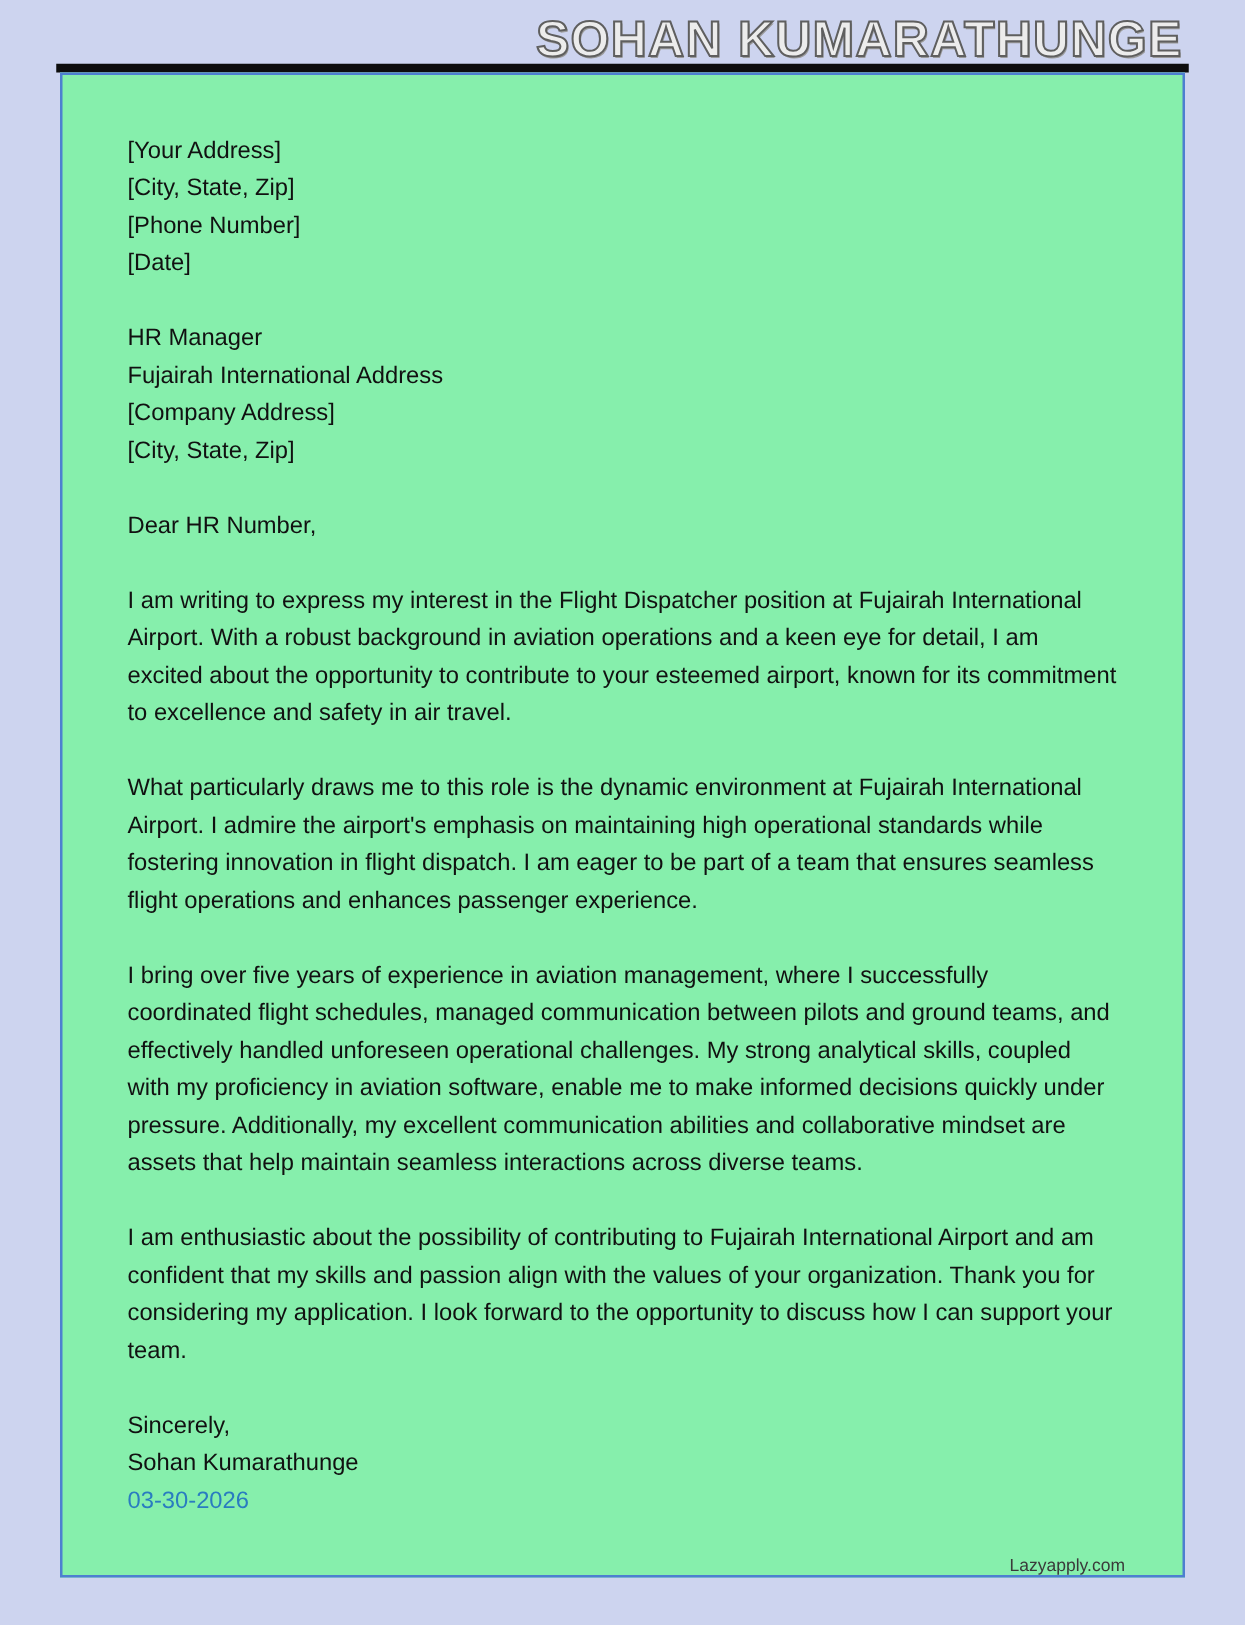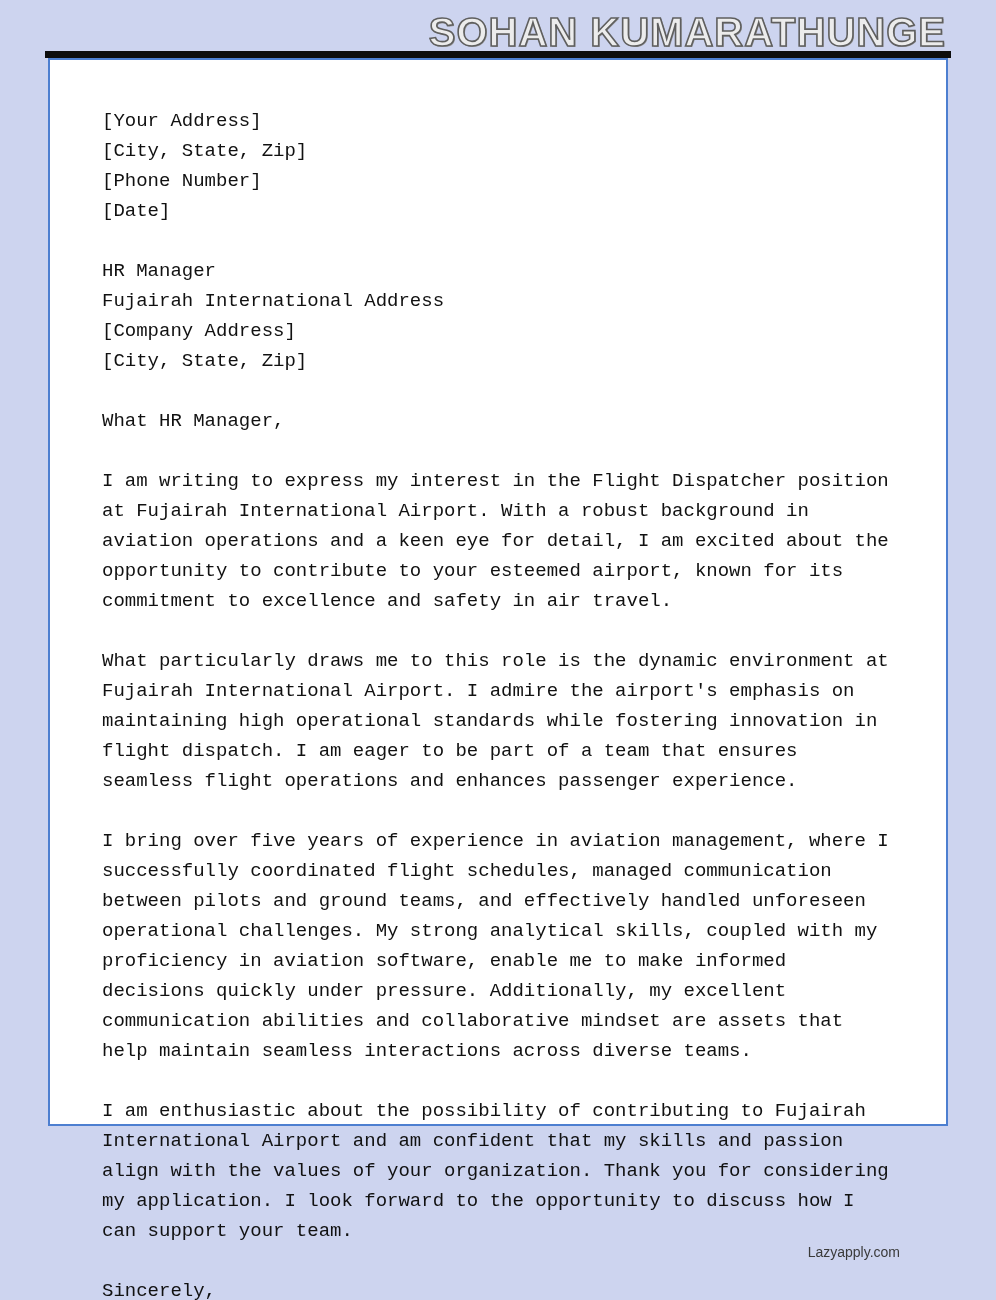--- a/index.html
+++ b/index.html
@@ -32,26 +32,25 @@
     left: 45px;
     right: 45px;
     height: 7px;
     background: #0d0d0d;
   }
   .page {
     position: absolute;
     top: 58px;
     left: 48px;
     right: 48px;
-    height: 1068px;
-    background: #ffffff;
+    height: 1204px;
+    background: #86efac;
     border: 2px solid #4d7fd0;
     box-sizing: border-box;
     overflow: visible;
-    font-family: Liberation Mono, monospace;
   }
   .content {
     padding: 46px 52px 0 52px;
     font-size: 19px;
     line-height: 30px;
     color: #111111;
   }
   .block {
     margin: 0 0 30px 0;
   }
@@ -95,21 +94,21 @@
         <div class="line">[Date]</div>
       </div>
 
       <div class="block">
         <div class="line">HR Manager</div>
         <div class="line">Fujairah International Address</div>
         <div class="line">[Company Address]</div>
         <div class="line">[City, State, Zip]</div>
       </div>
 
-      <div class="block">What HR Manager,</div>
+      <div class="block">Dear HR Number,</div>
 
       <p class="para">I am writing to express my interest in the Flight Dispatcher position at Fujairah International Airport. With a robust background in aviation operations and a keen eye for detail, I am excited about the opportunity to contribute to your esteemed airport, known for its commitment to excellence and safety in air travel.</p>
       <p class="para">What particularly draws me to this role is the dynamic environment at Fujairah International Airport. I admire the airport's emphasis on maintaining high operational standards while fostering innovation in flight dispatch. I am eager to be part of a team that ensures seamless flight operations and enhances passenger experience.</p>
       <p class="para">I bring over five years of experience in aviation management, where I successfully coordinated flight schedules, managed communication between pilots and ground teams, and effectively handled unforeseen operational challenges. My strong analytical skills, coupled with my proficiency in aviation software, enable me to make informed decisions quickly under pressure. Additionally, my excellent communication abilities and collaborative mindset are assets that help maintain seamless interactions across diverse teams.</p>
       <p class="para">I am enthusiastic about the possibility of contributing to Fujairah International Airport and am confident that my skills and passion align with the values of your organization. Thank you for considering my application. I look forward to the opportunity to discuss how I can support your team.</p>
 
       <div class="closing-block">
         <div class="line">Sincerely,</div>
         <div class="line">Sohan Kumarathunge</div>
       </div>

